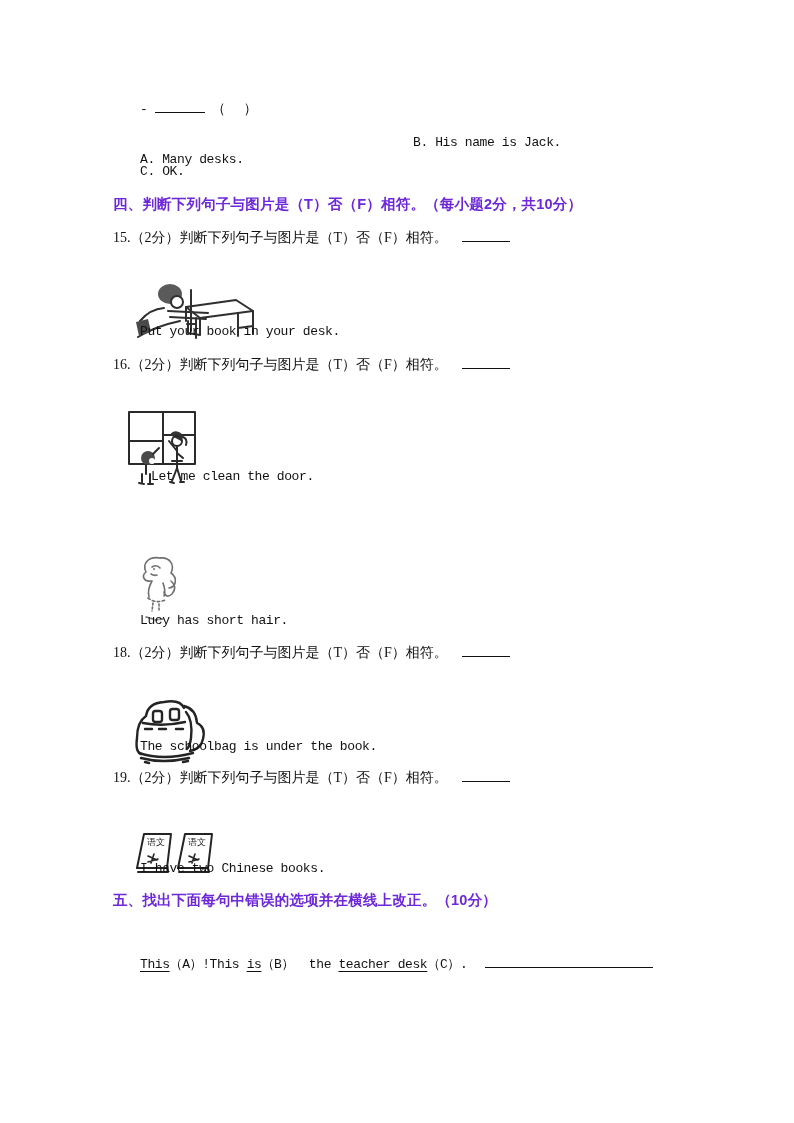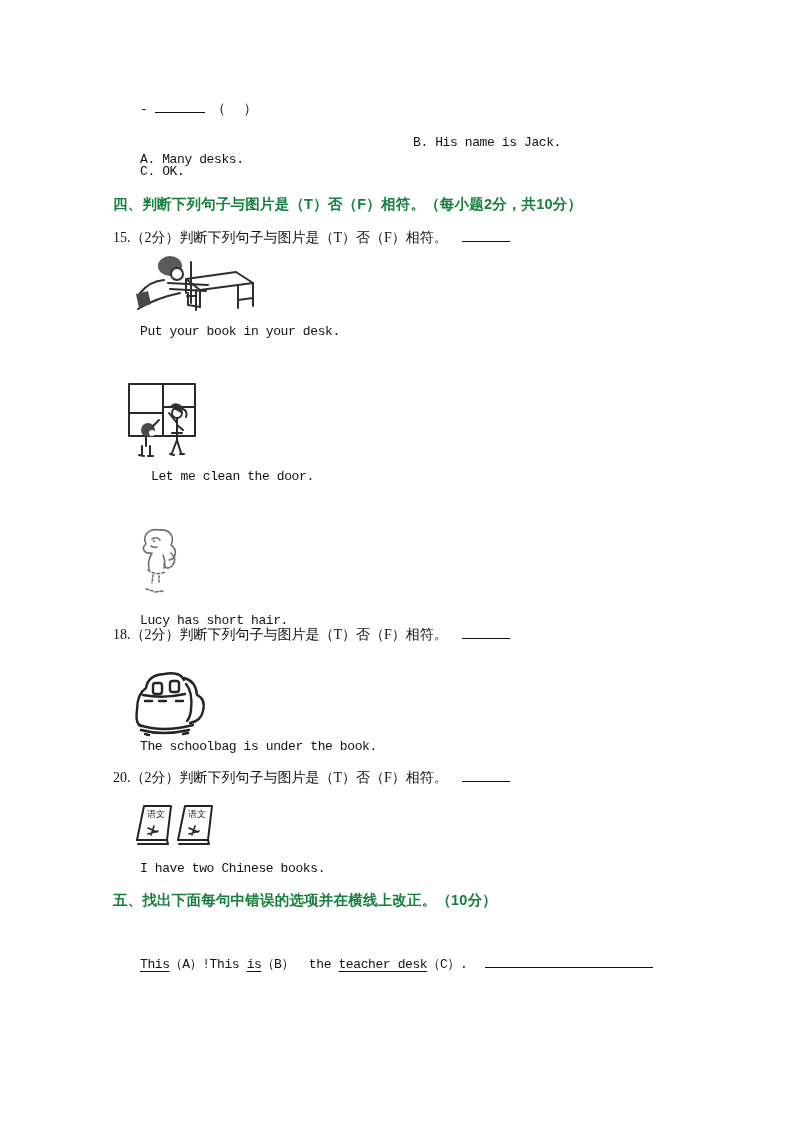--- a/index.html
+++ b/index.html
@@ -6,31 +6,31 @@
   .page{
     position:relative;
     width:794px;height:1123px;
     background:#ffffff;
     overflow:hidden;
     color:#1a1a1a;
     font-family:"Liberation Serif", serif;
   }
   .line{position:absolute;white-space:pre;}
   .cn{font-size:14px;font-family:"Liberation Serif", serif;color:#111;}
-  .cn-bold{font-size:14.5px;font-weight:700;font-family:"Liberation Sans", sans-serif;color:#15803d;letter-spacing:0.2px;}
+  .cn-bold{font-size:14.5px;font-weight:700;font-family:"Liberation Sans", sans-serif;color:#6d28d9;letter-spacing:0.2px;}
   .en{font-size:13px;font-family:"Liberation Mono", "DejaVu Sans Mono", monospace;letter-spacing:-0.4px;color:#111;}
   .blank{
     display:inline-block;width:48px;height:0.95em;
     border-bottom:1.4px solid #111;
     margin-left:14px;
   }
   .blank-short{display:inline-block;width:50px;height:0.95em;border-bottom:1.4px solid #111;margin:0 6px 0 8px;}
   .blank-long{display:inline-block;width:168px;height:0.95em;border-bottom:1.4px solid #111;margin-left:10px;}
   .u{text-decoration:underline;text-underline-offset:3px;}
-  .figure{position:absolute;}
+  .figure{position:absolute;margin-top:28px;}
   .figure svg{display:block;}
 </style>
 </head>
 <body>
 
 <div class="page">
 
   <div class="line en" style="left:140px;top:100px;"><span>-</span><span class="blank-short"></span><span class="cn">（      ）</span></div>
 
   <div class="line en" style="left:140px;top:135px;margin-top:17px;">A. Many desks.</div>
@@ -49,20 +49,21 @@
       <path d="M57,9 L57,50 M53,43 L62,43"></path>
       <ellipse cx="36" cy="13" rx="12" ry="10" fill="#5a5a5a" stroke="none"></ellipse>
       <circle cx="43" cy="21" r="6" fill="#ffffff"></circle>
       <path d="M6,40 Q16,28 30,27 M4,56 Q22,45 46,40"></path>
       <path d="M34,30 L74,32 M36,36 L72,38"></path>
       <polygon points="2,41 14,38 17,51 5,55" fill="#4a4a4a" stroke="none"></polygon>
     </svg>
   </div>
   <div class="line en" style="left:140px;top:324px;">Put your book in your desk.</div>
 
+  <div class="line cn" style="left:113px;top:355px;"><span>16.（2分）判断下列句子与图片是（T）否（F）相符。</span><span class="blank"></span></div>
   <div class="figure" style="left:126px;top:382px;">
     <svg width="84" height="76" viewBox="0 0 84 76" fill="none" stroke="#2a2a2a" stroke-width="2" stroke-linecap="round" stroke-linejoin="round">
       <rect x="3" y="2" width="66" height="52"></rect>
       <path d="M37,2 L37,54 M3,31 L37,31 M37,25 L69,25"></path>
       <path d="M44,25 a7,7 0 0 1 13,2 l-2,4" fill="#333333" stroke="none"></path>
       <circle cx="51" cy="31" r="5"></circle>
       <path d="M57,27 q5,2 3,8"></path>
       <path d="M51,36 L51,58 M51,41 L43,31 M51,43 L57,48 M46,51 L56,51"></path>
       <path d="M51,58 L46,71 M51,58 L55,71 M44,72 l4,1 M54,72 l4,0"></path>
       <circle cx="22" cy="48" r="7" fill="#4a4a4a" stroke="none"></circle>
@@ -81,37 +82,37 @@
       <path d="M14,12 q5,-3 8,1 M13,19 q3,2 6,1"></path>
       <circle cx="16" cy="14" r="1" fill="#6f6f6f" stroke="none"></circle>
       <path d="M14,26 q-5,9 -3,16 M25,28 q3,8 1,13"></path>
       <path d="M10,43 q8,6 17,2" stroke-dasharray="2.5,2.5"></path>
       <path d="M15,48 l-1,8 M21,49 l0,8" stroke-dasharray="2,2"></path>
       <path d="M8,62 l7,2 M17,65 l8,-1" stroke-dasharray="3,2"></path>
     </svg>
   </div>
   <div class="line en" style="left:140px;top:613px;">Lucy has short hair.</div>
 
-  <div class="line cn" style="left:113px;top:625px;"><span>18.（2分）判断下列句子与图片是（T）否（F）相符。</span><span class="blank"></span></div>
+  <div class="line cn" style="left:113px;top:643px;"><span>18.（2分）判断下列句子与图片是（T）否（F）相符。</span><span class="blank"></span></div>
   <div class="figure" style="left:131px;top:668px;">
     <svg width="88" height="70" viewBox="0 0 88 70" fill="none" stroke="#242424" stroke-width="2.4" stroke-linecap="round" stroke-linejoin="round">
       <path d="M10,58 Q4,56 6,42 Q6,26 15,20 Q17,7 33,6 Q49,3 53,12"></path>
       <path d="M53,10 Q65,13 66,27 Q75,31 72,43 Q70,53 59,55"></path>
       <path d="M55,16 Q62,24 60,42 Q59,50 56,53"></path>
       <rect x="22" y="15" width="9" height="11" rx="2.5"></rect>
       <rect x="39" y="13" width="9" height="11" rx="2.5"></rect>
       <path d="M12,27 Q32,31 54,26"></path>
       <path d="M14,33 h8 M28,33 h11 M45,33 h8" stroke-dasharray="7,4"></path>
       <path d="M8,57 Q32,65 62,57"></path>
       <path d="M10,62 Q32,68 58,62 M14,66 l4,1 M52,66 l5,-1"></path>
     </svg>
   </div>
   <div class="line en" style="left:140px;top:739px;">The schoolbag is under the book.</div>
 
-  <div class="line cn" style="left:113px;top:768px;"><span>20.（2分）判断下列句子与图片是（T）否（F）相符。</span><span class="blank"></span></div>
+  <div class="line cn" style="left:113px;top:768px;"><span>19.（2分）判断下列句子与图片是（T）否（F）相符。</span><span class="blank"></span></div>
   <div class="figure" style="left:134px;top:802px;">
     <svg width="82" height="44" viewBox="0 0 82 44" fill="none" stroke="#242424" stroke-width="2" stroke-linecap="round" stroke-linejoin="round">
       <g>
         <polygon points="3,38 10,4 37,4 33,38"></polygon>
         <path d="M3,38 L33,38 L34,42 L4,42"></path>
         <text x="13" y="15" font-size="9" font-family="serif" fill="#242424" stroke="none">语文</text>
         <path d="M14,26 l9,4 M20,24 l-3,9 M14,32 l10,-3" stroke-width="1.6"></path>
       </g>
       <g transform="translate(41,0)">
         <polygon points="3,38 10,4 37,4 33,38"></polygon>

